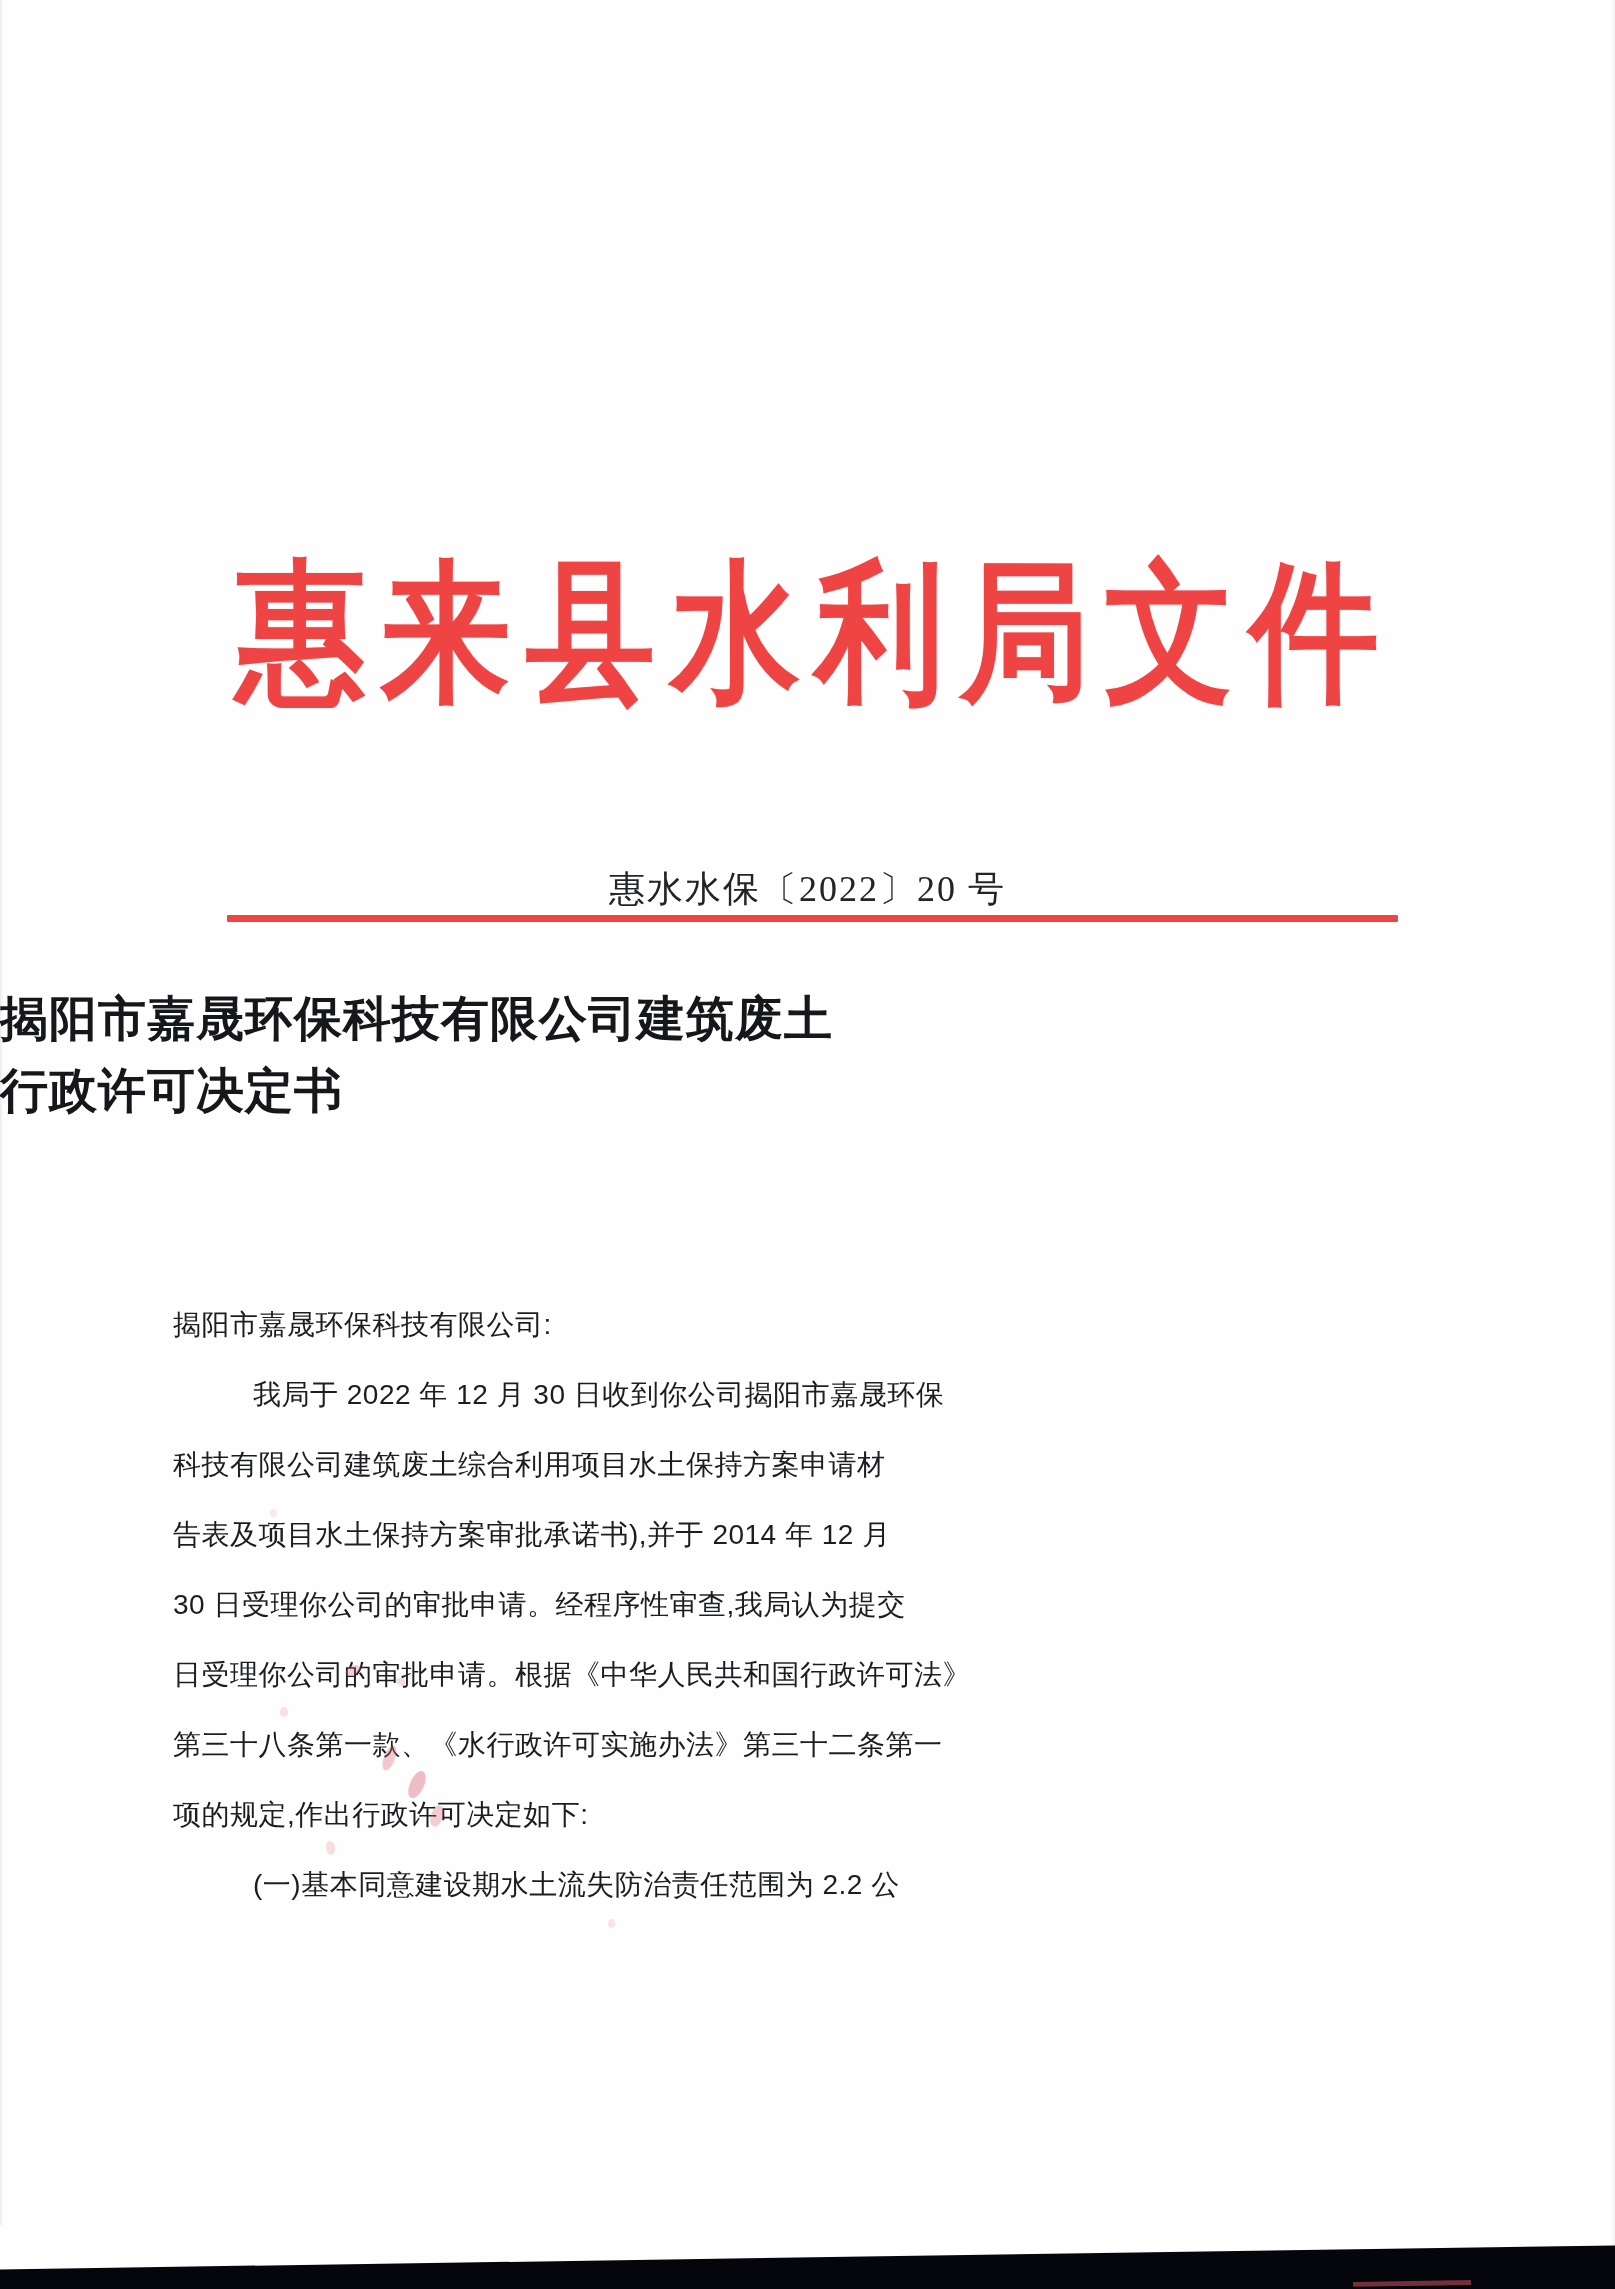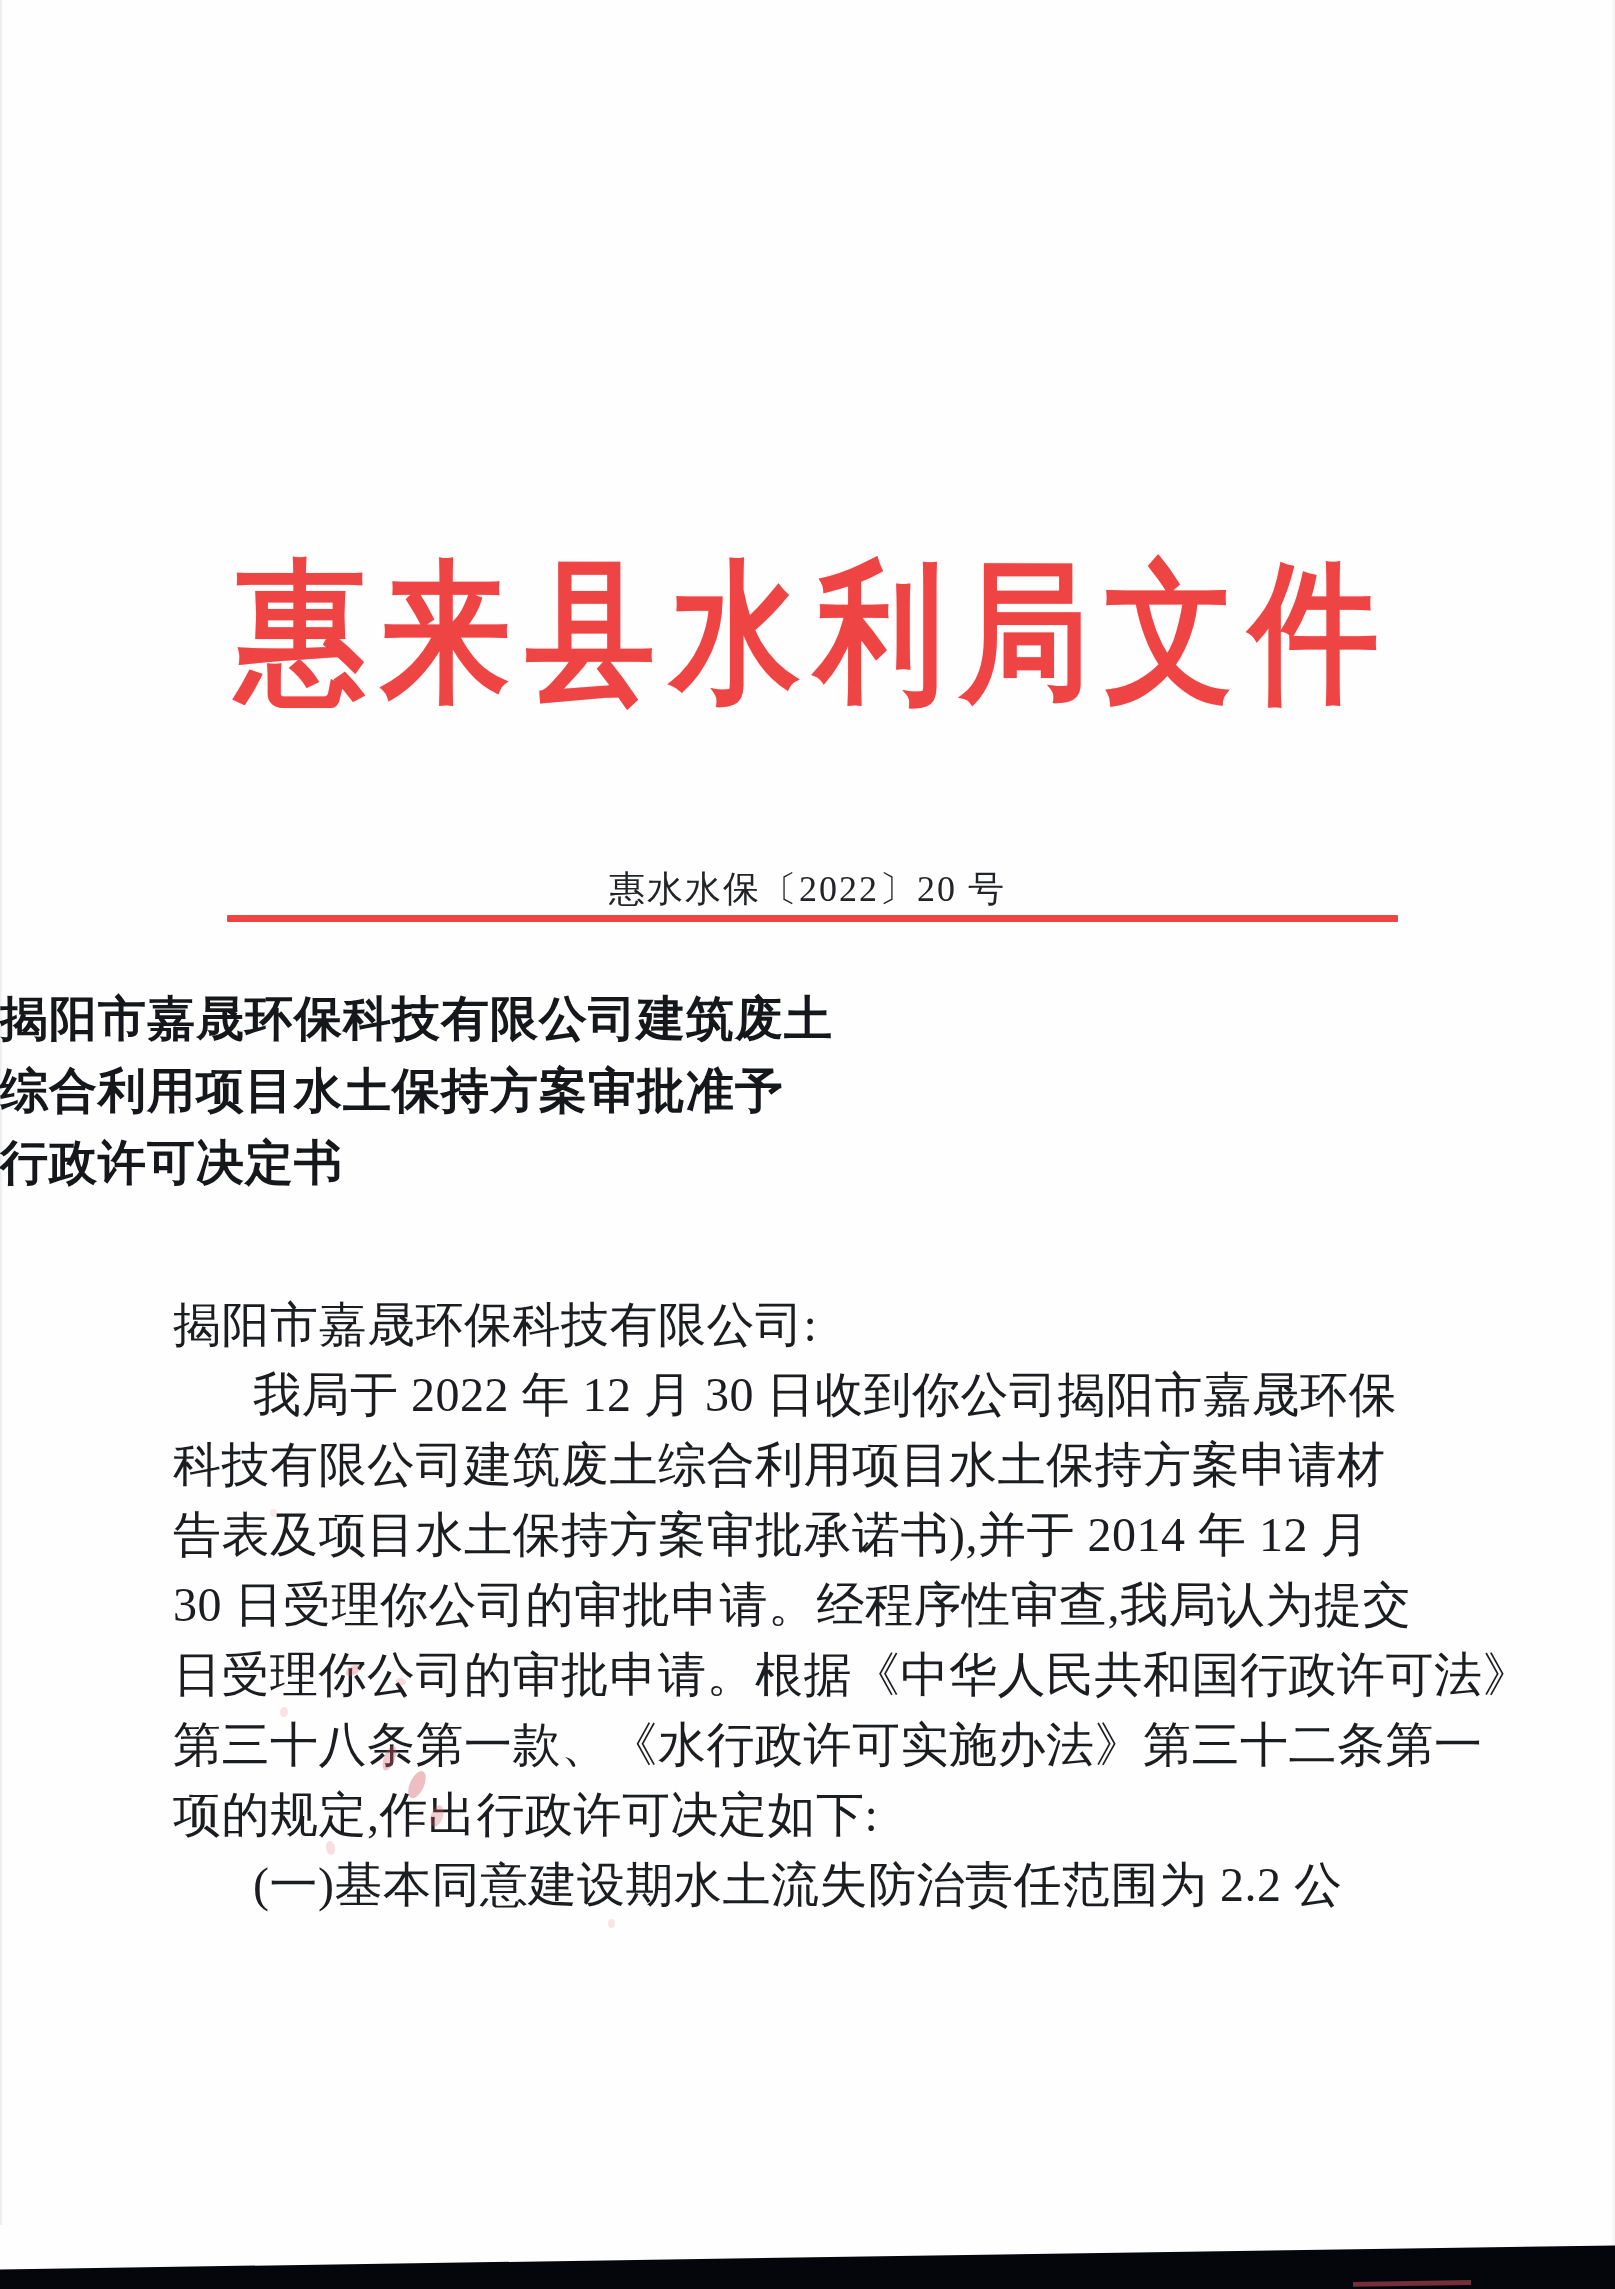--- a/index.html
+++ b/index.html
@@ -120,22 +120,22 @@
   }
 
   
   .body-block {
     position: absolute;
     left: 173px;
     top: 1290px;
     width: 1274px;
   }
   .body-line {
-    font-family: Liberation Serif, serif;
-    font-size: 48px;
+    font-family: Liberation Sans, sans-serif;
+    font-size: 28px;
     line-height: 70px;
     color: #1b1d20;
     letter-spacing: 0.5px;
     white-space: nowrap;
   }
   .body-line.indent { padding-left: 80px; }
 
   
   .seal-smudge {
     position: absolute;
@@ -165,21 +165,20 @@
   <div class="masthead">
     <div class="masthead-title">惠来县水利局文件</div>
   </div>
 
   <div class="doc-number">惠水水保〔2022〕20 号</div>
 
   <div class="red-rule"></div>
 
   <div class="doc-title">
     <div class="doc-title-line">揭阳市嘉晟环保科技有限公司建筑废土</div>
-    <div class="doc-title-line">综合利用项目水土保持方案审批准予</div>
     <div class="doc-title-line">行政许可决定书</div>
   </div>
 
   <div class="body-block">
     <div class="body-line">揭阳市嘉晟环保科技有限公司:</div>
 
     <div class="body-line indent">我局于 2022 年 12 月 30 日收到你公司揭阳市嘉晟环保</div>
     <div class="body-line">科技有限公司建筑废土综合利用项目水土保持方案申请材</div>
     <div class="body-line">告表及项目水土保持方案审批承诺书),并于 2014 年 12 月</div>
     <div class="body-line">30 日受理你公司的审批申请。经程序性审查,我局认为提交</div>

